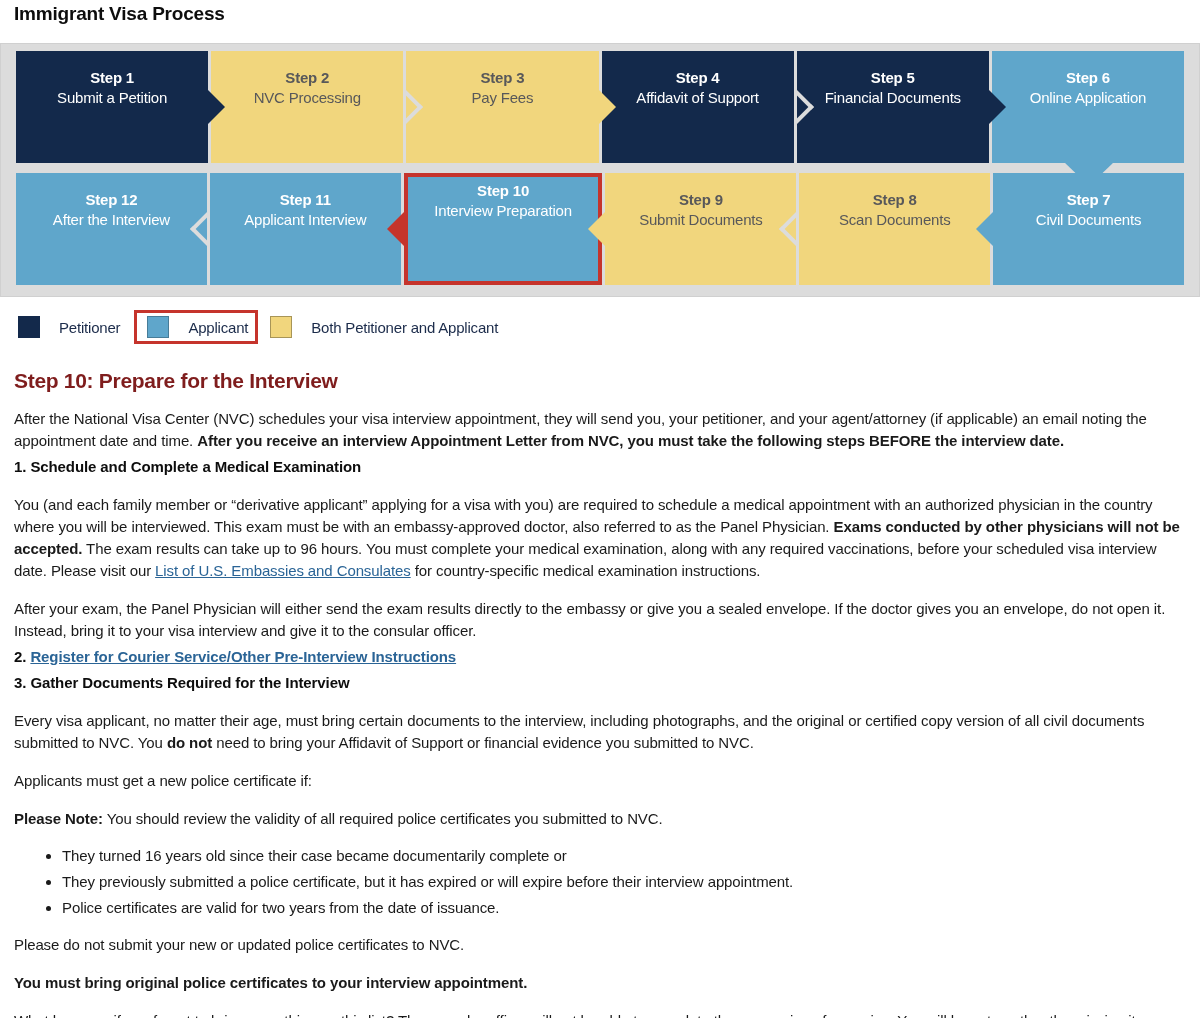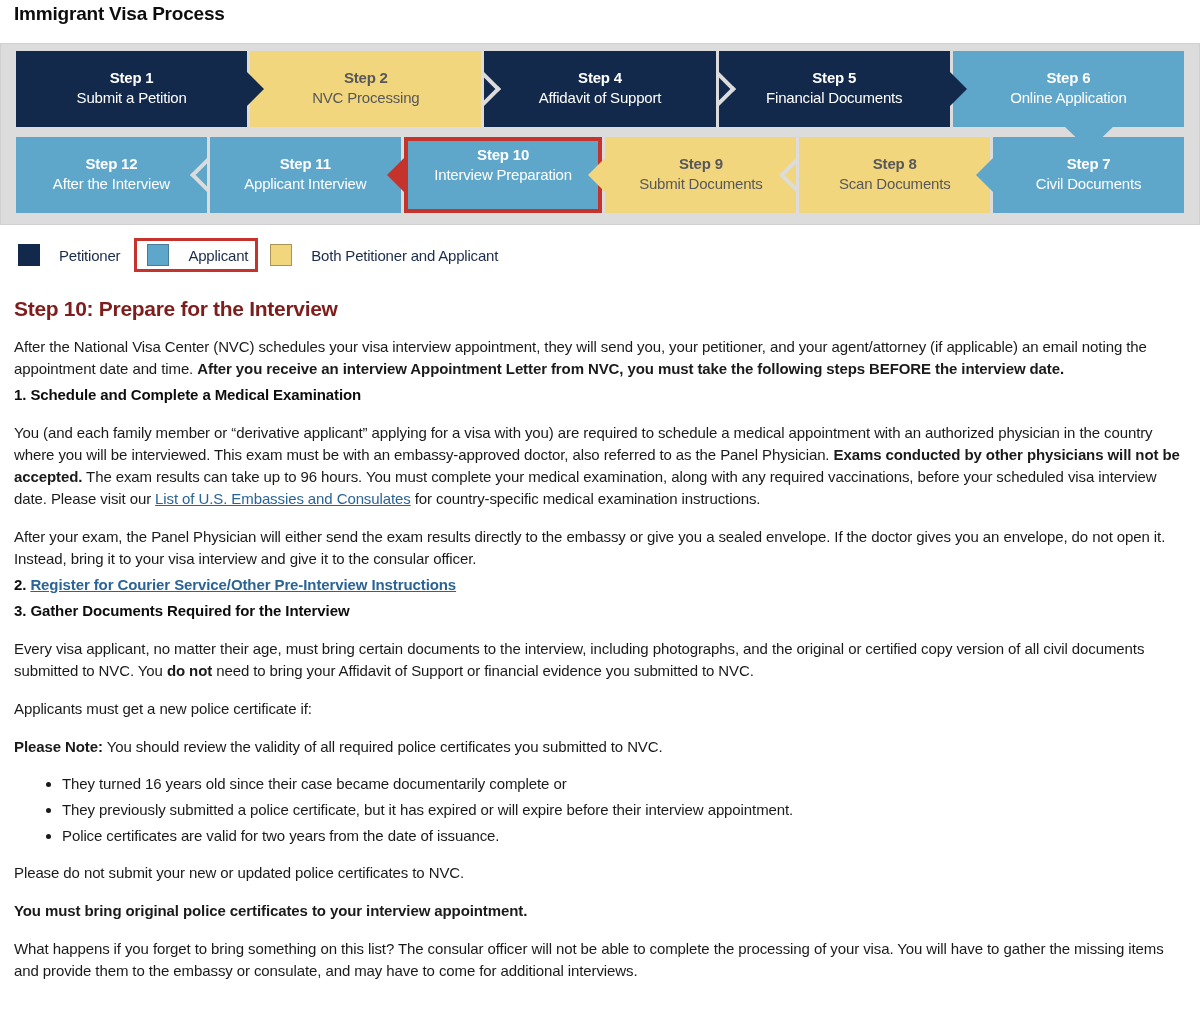--- a/index.html
+++ b/index.html
@@ -9,21 +9,21 @@
   *{box-sizing:border-box;}
   html,body{margin:0;padding:0;}
   body{width:1200px;height:1018px;overflow:hidden;background:#fff;
        font-family:"Liberation Sans",sans-serif;color:var(--text);}
   .page-title{font-size:19px;font-weight:bold;margin:3px 14px 18px;color:#0d0d0d;letter-spacing:-0.2px;}
 
   
   .diagram{background:var(--gray-bg);border:1px solid #d0d0d0;padding:7px 15px 11px;
            display:flex;flex-direction:column;gap:10px;}
   .drow{display:flex;gap:3px;}
-  .block{position:relative;flex:1;height:76px;padding-top:17px;text-align:center;
+  .block{position:relative;flex:1;height:112px;padding-top:17px;text-align:center;
          font-size:15px;line-height:20px;letter-spacing:-0.2px;}
   .bg-navy{background:var(--navy);color:#fff;}
   .bg-blue{background:var(--blue);color:#fff;}
   .bg-yellow{background:var(--yellow);color:var(--text-on-yellow);}
   .step-num{font-weight:bold;}
   .hl{border:4px solid var(--red);padding-top:4px;}
   .arr{position:absolute;z-index:2;width:0;height:0;}
   .arr.solid-right{right:-17px;top:50%;transform:translateY(-50%);
        border-top:17px solid transparent;border-bottom:17px solid transparent;border-left:17px solid;}
   .arr.solid-left{left:-17px;top:50%;transform:translateY(-50%);
@@ -72,20 +72,25 @@
   <div class="drow">
       <div class="block bg-navy">
         <div class="step-num">Step 1</div>
         <div class="step-label">Submit a Petition</div>
         <div class="arr solid-right" style="border-left-color: rgb(19, 41, 75);"></div>
       </div>
       <div class="block bg-yellow">
         <div class="step-num">Step 2</div>
         <div class="step-label">NVC Processing</div>
         <div class="arr chev-right"></div>
+      </div>
+      <div class="block bg-yellow">
+        <div class="step-num">Step 3</div>
+        <div class="step-label">Pay Fees</div>
+        <div class="arr solid-right" style="border-left-color: rgb(241, 214, 125);"></div>
       </div>
       <div class="block bg-navy">
         <div class="step-num">Step 4</div>
         <div class="step-label">Affidavit of Support</div>
         <div class="arr chev-right"></div>
       </div>
       <div class="block bg-navy">
         <div class="step-num">Step 5</div>
         <div class="step-label">Financial Documents</div>
         <div class="arr solid-right" style="border-left-color: rgb(19, 41, 75);"></div>

